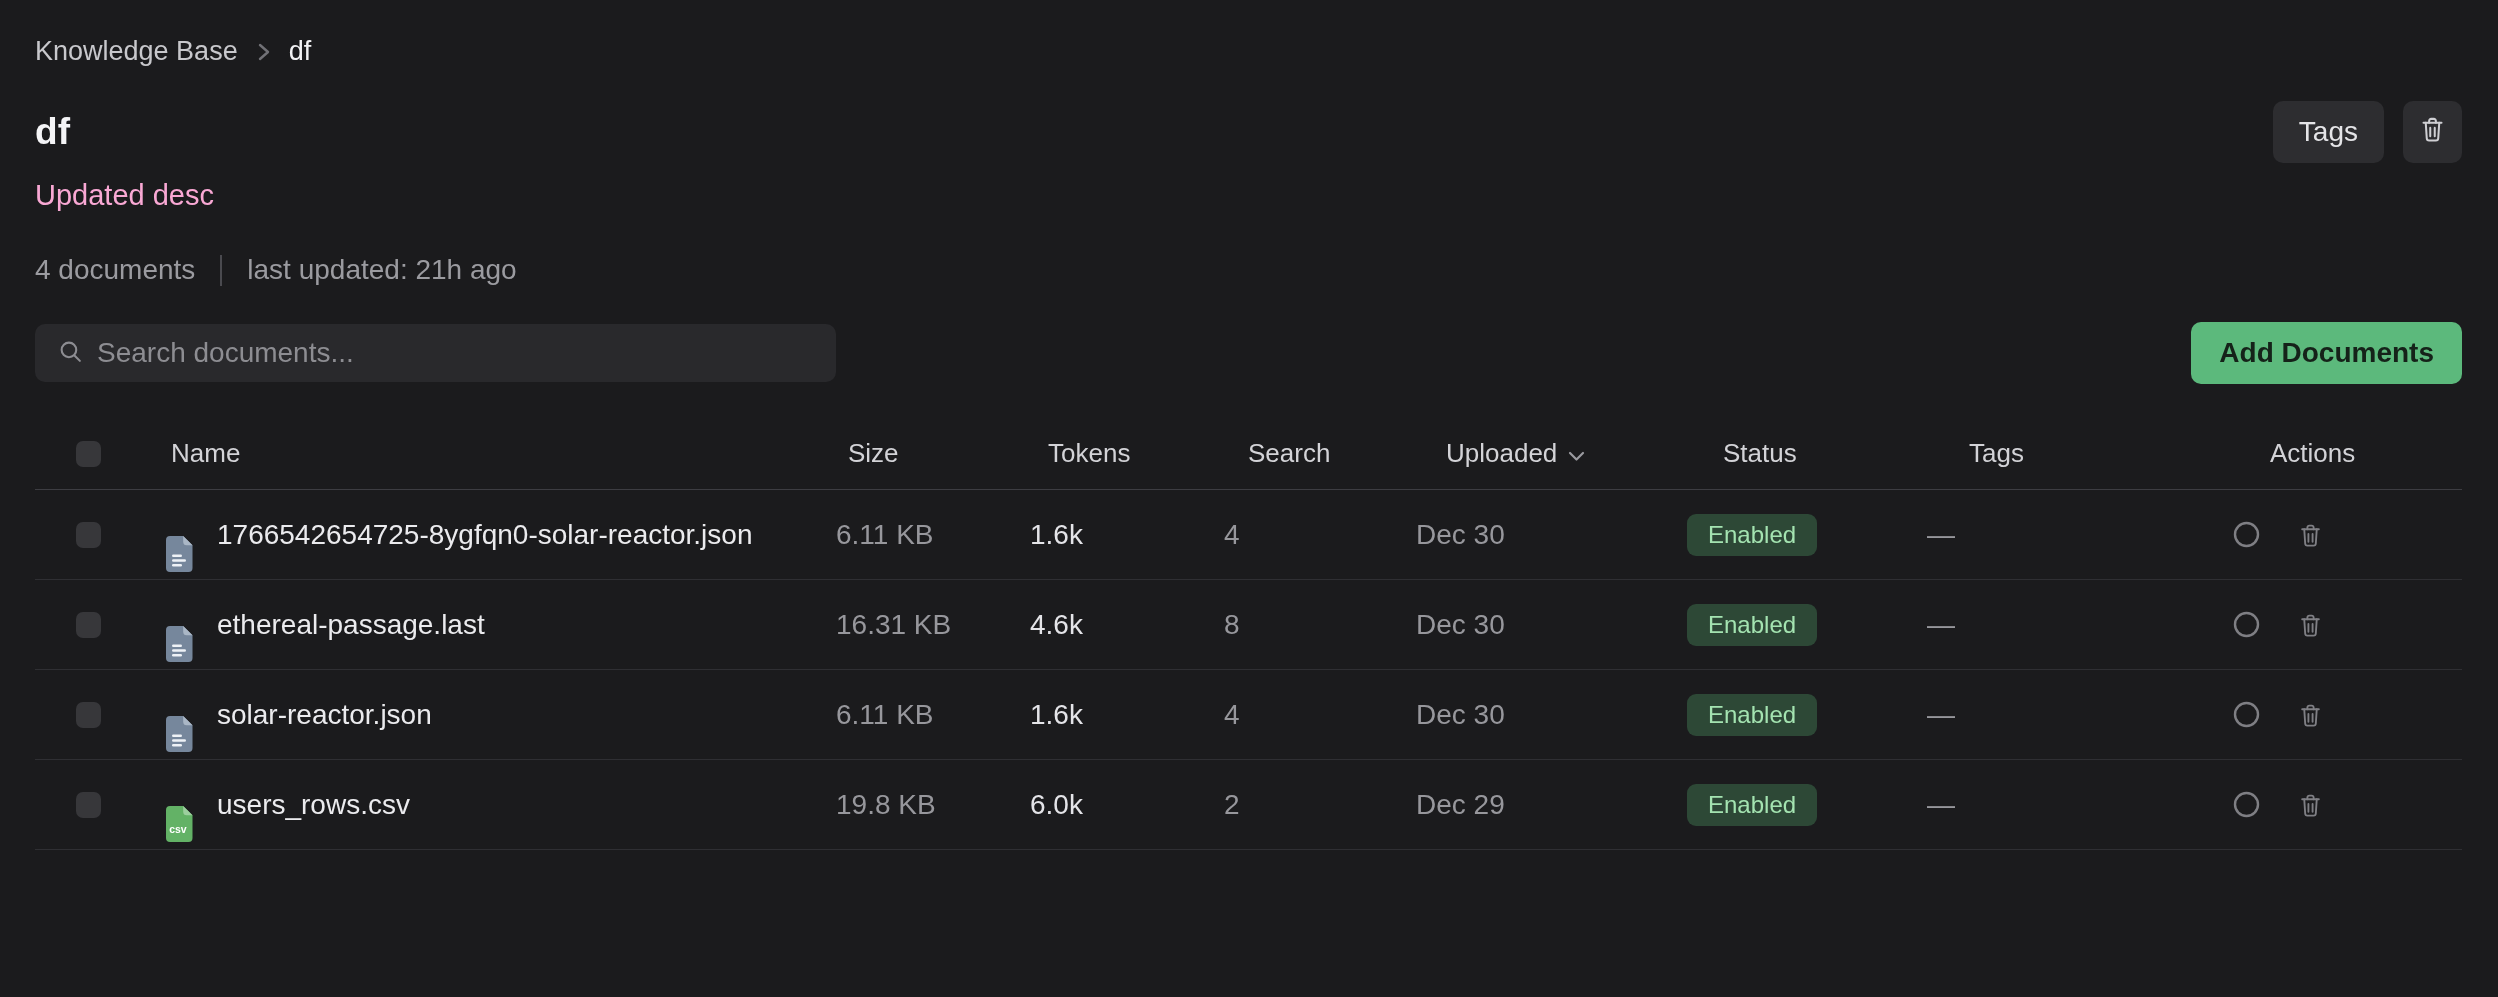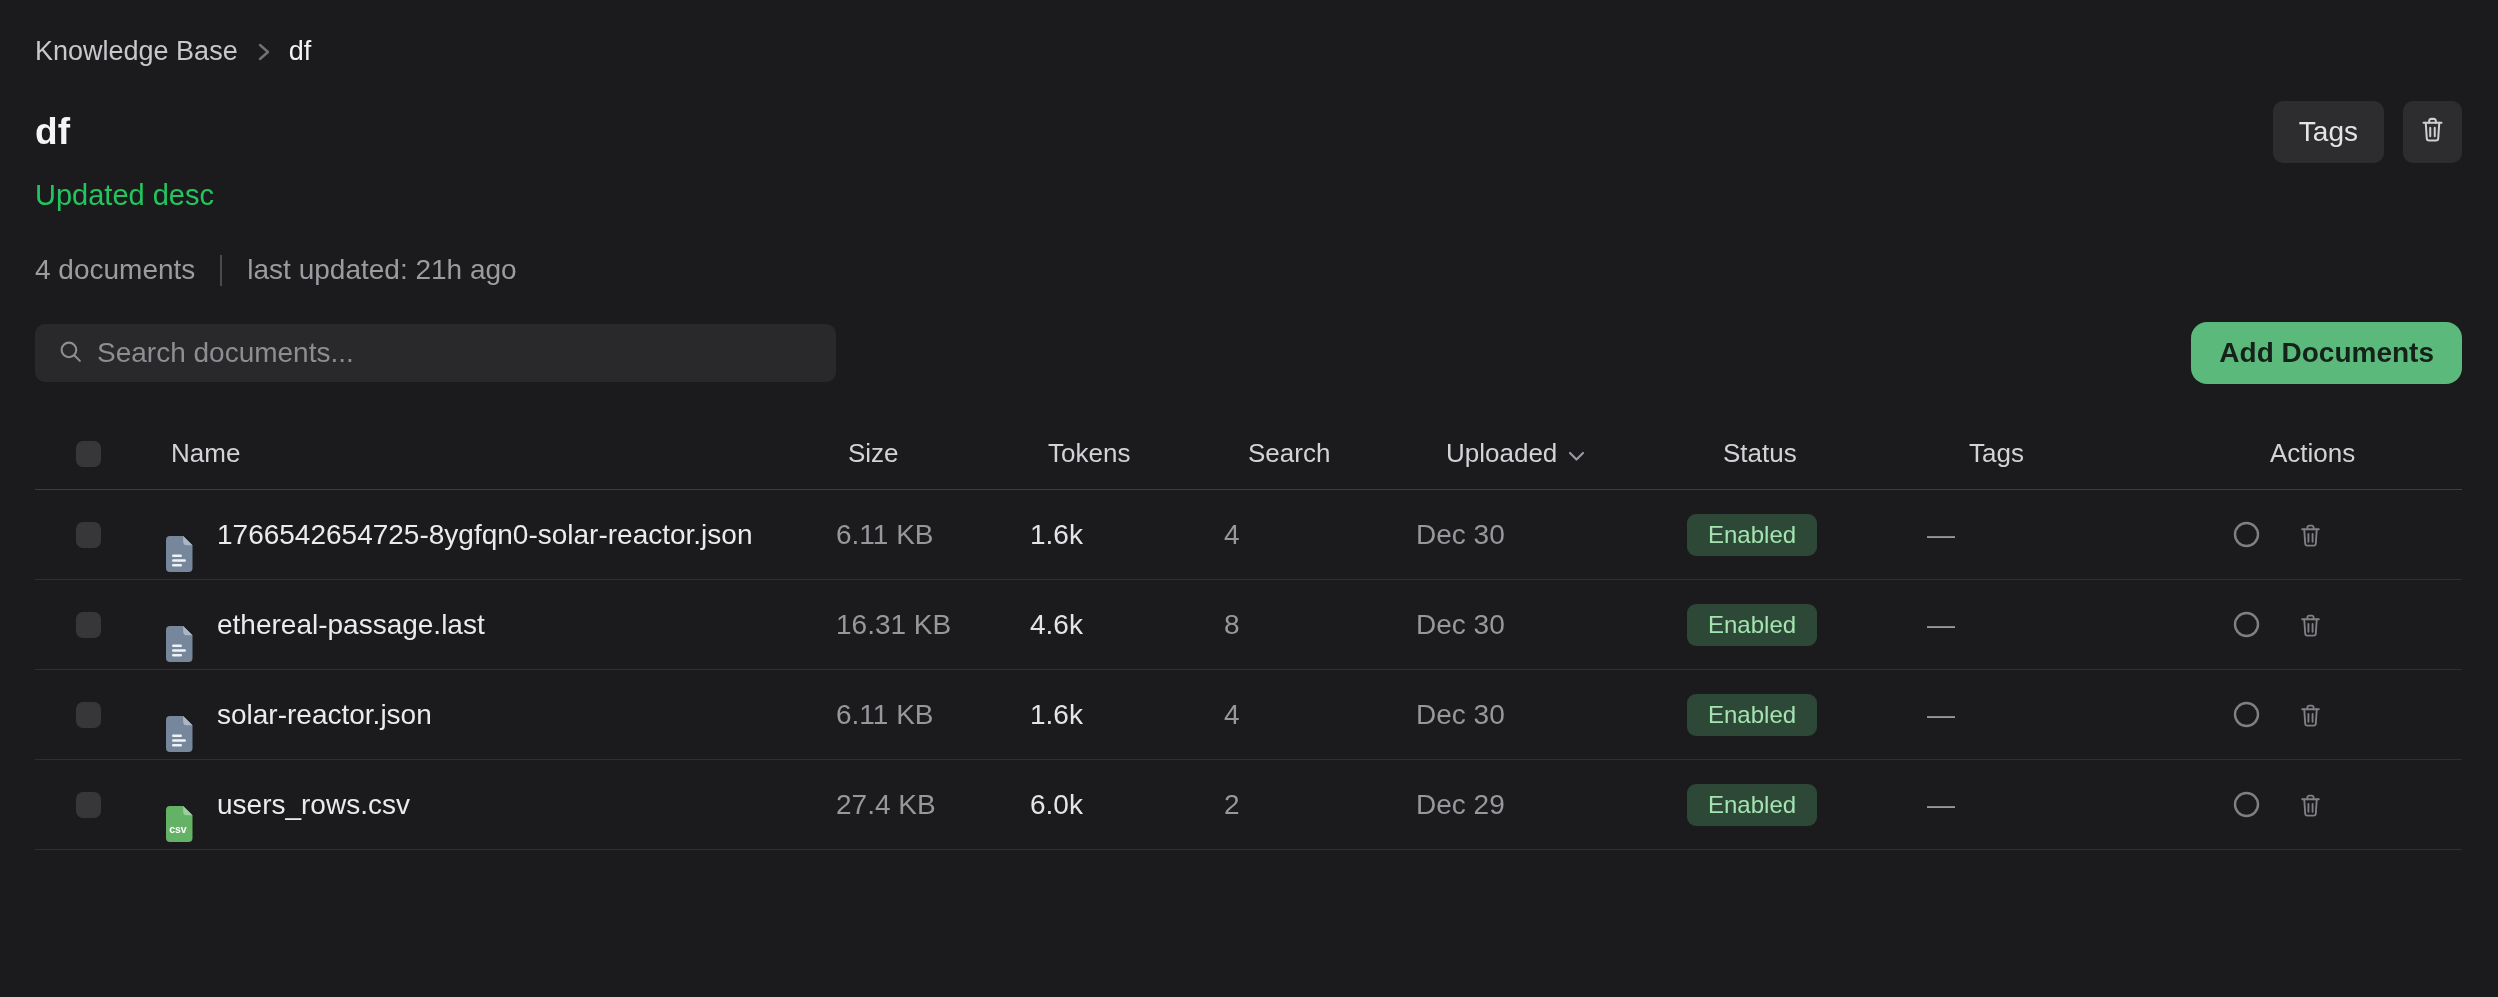--- a/index.html
+++ b/index.html
@@ -19,32 +19,32 @@
   .bc-current { color:#f2f2f4; font-weight:500; }
 
   
   .title-row { margin-top:34px; display:flex; align-items:center; justify-content:space-between; height:62px; }
   .page-title { font-size:37px; font-weight:700; color:#f4f4f6; letter-spacing:.2px; }
   .title-actions { display:flex; gap:19px; }
   .btn { border:none; cursor:pointer; font-family:inherit; display:flex; align-items:center; justify-content:center; }
   .btn.ghost { background:#2d2d30; color:#e4e4e7; border-radius:10px; height:62px; padding:0 26px; font-size:28px; }
   .btn.icon-only { width:59px; padding:0; color:#cfcfd3; }
 
-  .desc { margin-top:16px; font-size:29px; color:#22c55e; }
+  .desc { margin-top:16px; font-size:29px; color:#f9a8d4; }
 
   .meta { margin-top:42px; display:flex; align-items:center; gap:25px; font-size:28px; color:#9b9ba0; }
   .vdiv { width:2px; height:31px; background:#4a4a4f; }
 
   
   .toolbar { margin-top:36px; display:flex; align-items:center; justify-content:space-between; }
   .search { width:801px; height:58px; background:#29292c; border-radius:10px; display:flex; align-items:center; padding-left:23px; gap:14px; }
   .search svg { flex:none; color:#8d8d92; }
   .search input { flex:1; background:transparent; border:none; outline:none; color:#dcdce0; font-size:28px; font-family:inherit; height:100%; }
   .search input::placeholder { color:#8d8d92; }
-  .btn.add { background:#5cb97c; color:#152219; border-radius:16px; height:62px; padding:0 28px; font-size:28px; font-weight:700; }
+  .btn.add { background:#5cb97c; color:#152219; border-radius:10px; height:62px; padding:0 28px; font-size:28px; font-weight:700; }
 
   
   .table { margin-top:34px; }
   .thead, .trow { display:grid; grid-template-columns:130px 671px 194px 194px 192px 271px 240px 295px 1fr; align-items:center; }
   .thead { height:72px; border-bottom:1px solid #3d3d42; font-size:26px; font-weight:500; color:#d3d3d7;gap:6px; }
   .trow { height:90px; border-bottom:1px solid #2f2f33; font-size:28px; }
   .cell { display:flex; align-items:center; }
   .c-check { padding-left:41px; }
   .checkbox { width:25px; height:26px; border-radius:7px; background:#37373a; display:block; cursor:pointer; }
   .c-sort { gap:11px; cursor:pointer; color:inherit; }
@@ -266,21 +266,21 @@
 
       <span class="fileicon icon-csv">
         <svg width="28" height="38" viewBox="0 0 28 38">
           <path d="M4.5 1h13.2L27 10.3V33a4 4 0 0 1-4 4H4.5a4 4 0 0 1-4-4V5a4 4 0 0 1 4-4z" fill="#63b266" transform="translate(0.5 0)"></path>
           <path d="M17.7 1v5.8a3.5 3.5 0 0 0 3.5 3.5H27z" fill="#9ccf9e" transform="translate(0.5 0)"></path>
           <text x="4.2" y="28" font-family="Liberation Sans, sans-serif" font-size="10.5" font-weight="700" fill="#ffffff">csv</text>
         </svg>
       </span>
       <span class="fname">users_rows.csv</span>
     </div>
-    <div class="cell dim">27.4 KB</div>
+    <div class="cell dim">19.8 KB</div>
     <div class="cell bright">6.0k</div>
     <div class="cell dim">2</div>
     <div class="cell dim">Dec 29</div>
     <div class="cell">
             <span class="badge">Enabled</span>
           </div>
     <div class="cell dim">—</div>
     <div class="cell c-actions">
       <span class="act">
         <svg width="27" height="27" viewBox="0 0 27 27" fill="none" stroke="currentColor" stroke-width="2.4">

